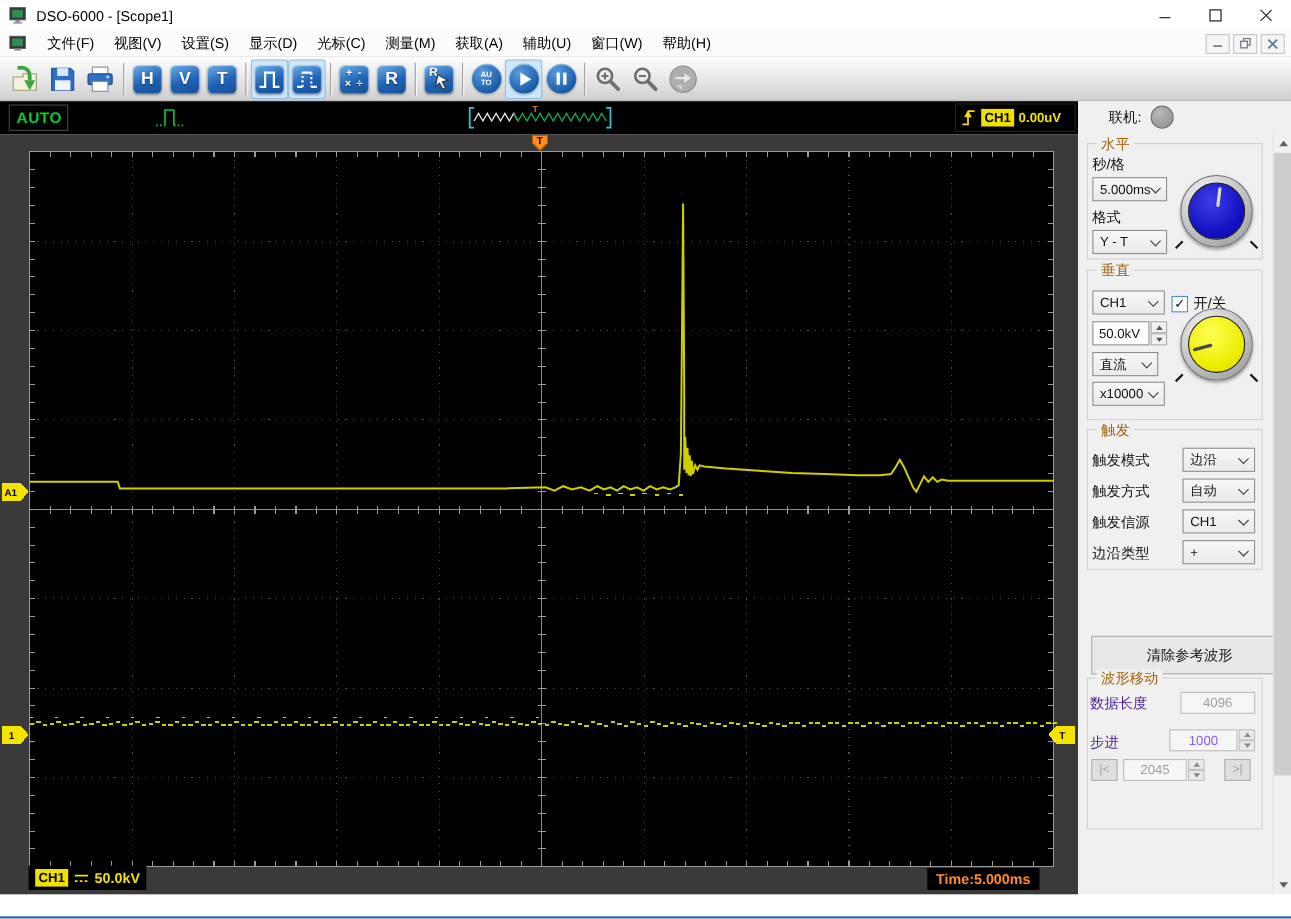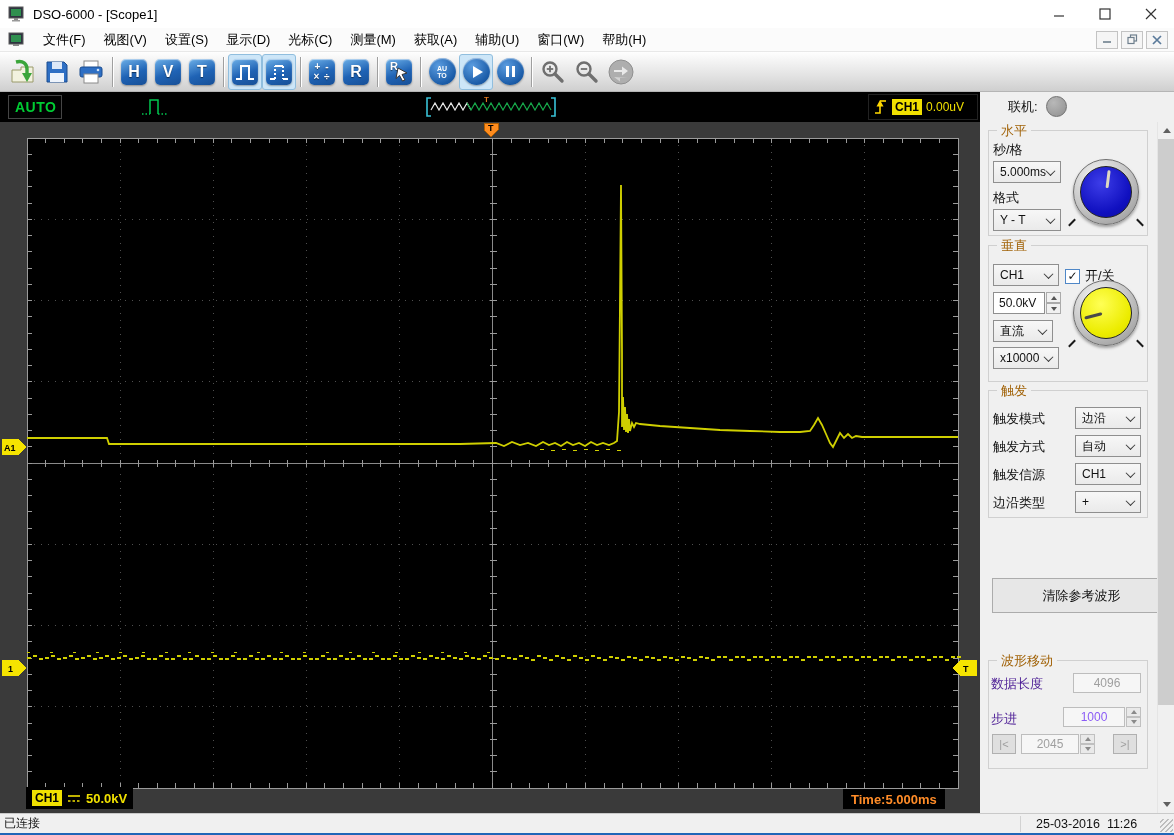--- a/index.html
+++ b/index.html
@@ -43,21 +43,21 @@
   .math-txt{font-size:10px;line-height:10px;font-weight:bold;color:#fff;text-align:center;letter-spacing:1px}
 
   
   .statusrow{position:absolute;left:0;top:92px;width:980px;height:30px;background:#000}
   .auto-box{position:absolute;left:8px;top:3px;width:54px;height:24px;border:1px solid #454545;
     background:#020202;display:flex;align-items:center;padding-left:6px}
   .auto-box span{color:#00cc33;font-weight:bold;font-size:14px;letter-spacing:.5px}
   .trig-readout{position:absolute;left:868px;top:2px;width:110px;height:26px;border:1px solid #222;
     display:flex;align-items:center;gap:4px;padding:0 4px}
   .ch-chip{background:#f0e000;color:#000;font-weight:bold;font-size:12px;padding:0 3px;line-height:16px}
-  .trig-val{color:#f0e000;font-size:12px;font-weight:normal}
+  .trig-val{color:#f0e000;font-size:12px;font-weight:bold}
 
   
   .scope{position:absolute;left:0;top:122px;width:980px;height:691px;background:#3a3a3a}
   .ch-box{position:absolute;left:26px;top:665px;height:22px;background:#000;display:flex;
     align-items:center;gap:5px;padding:0 6px}
   .ch-scale{color:#f0e000;font-size:13px;font-weight:bold}
   .time-box{position:absolute;left:843px;top:667px;height:20px;background:#000;display:flex;align-items:center;padding:0 8px}
   .time-box span{color:#ff8c28;font-size:13px;font-weight:bold}
 
   
@@ -917,21 +917,21 @@
       </div>
       <span class="lbl" style="left:4px;top:103px">边沿类型</span>
       <div class="combo" style="left:86px;top:100px;width:66px">
         <span>+</span>
           <span class="chev"></span>
       </div>
     </div>
 
     <button class="panel-btn" style="left:12px;top:486px;width:179px;height:35px">清除参考波形</button>
 
-    <div class="group dis" style="left:8px;top:568px;width:160px;height:109px">
+    <div class="group dis" style="left:8px;top:524px;width:160px;height:138px">
       <span class="gtitle">波形移动</span>
       <span class="lbl dis" style="left:2px;top:14px">数据长度</span>
       <div class="valbox" style="left:84px;top:12px;width:68px">
         <span>4096</span>
       </div>
       <span class="lbl dis" style="left:2px;top:49px">步进</span>
       <div class="spinbox dis" style="left:74px;top:46px;width:78px;height:20px">
         <span class="spin-text ctr">1000</span>
         <span class="spinbtns">
             <span class="spinbtn">
@@ -968,20 +968,14 @@
       <div class="sb-btn" style="top:0">
           <span class="sb-tri-up"></span>
         </div>
       <div class="sb-thumb"></div>
       <div class="sb-btn" style="bottom:0">
           <span class="sb-tri-down"></span>
         </div>
     </div>
   </div>
 
-  <div class="statusbar">
-    <span class="left">已连接</span>
-    <span class="sb-sep"></span>
-    <span class="sb-date">25-03-2016  11:26</span>
-    <div class="grip"></div>
-  </div>
   <div class="winborder"></div>
 </div>
 
 </body></html>

